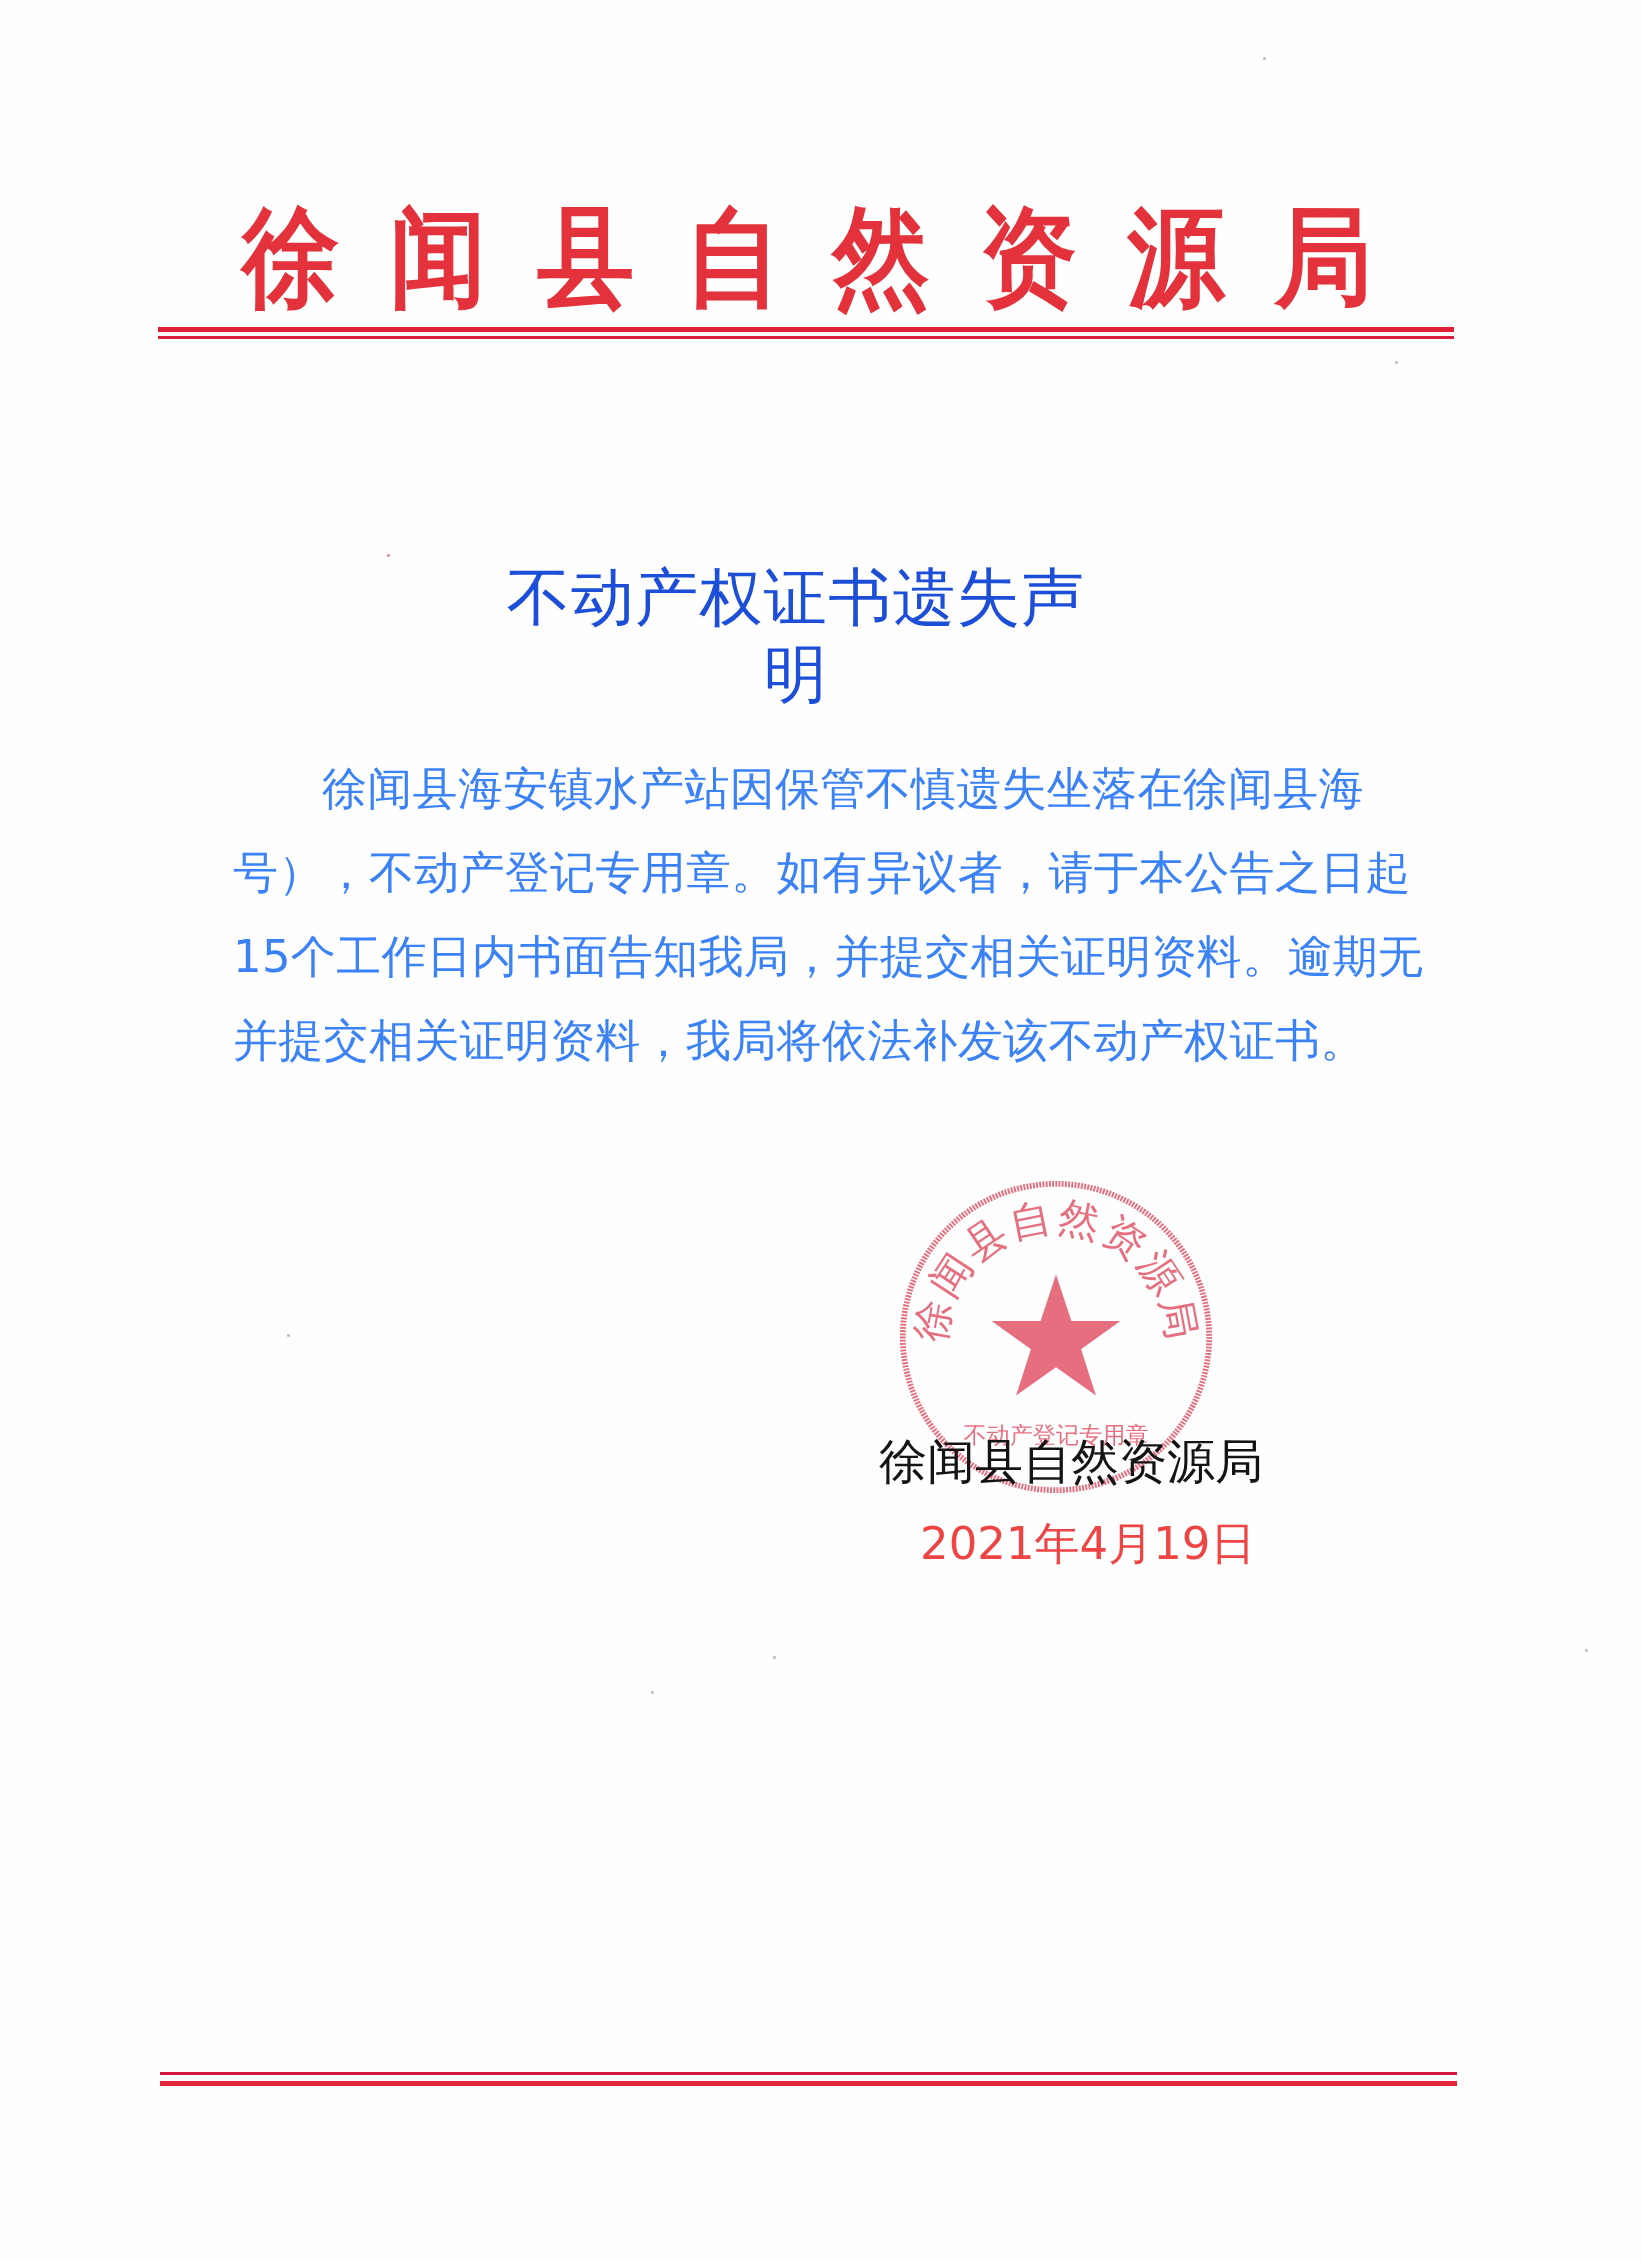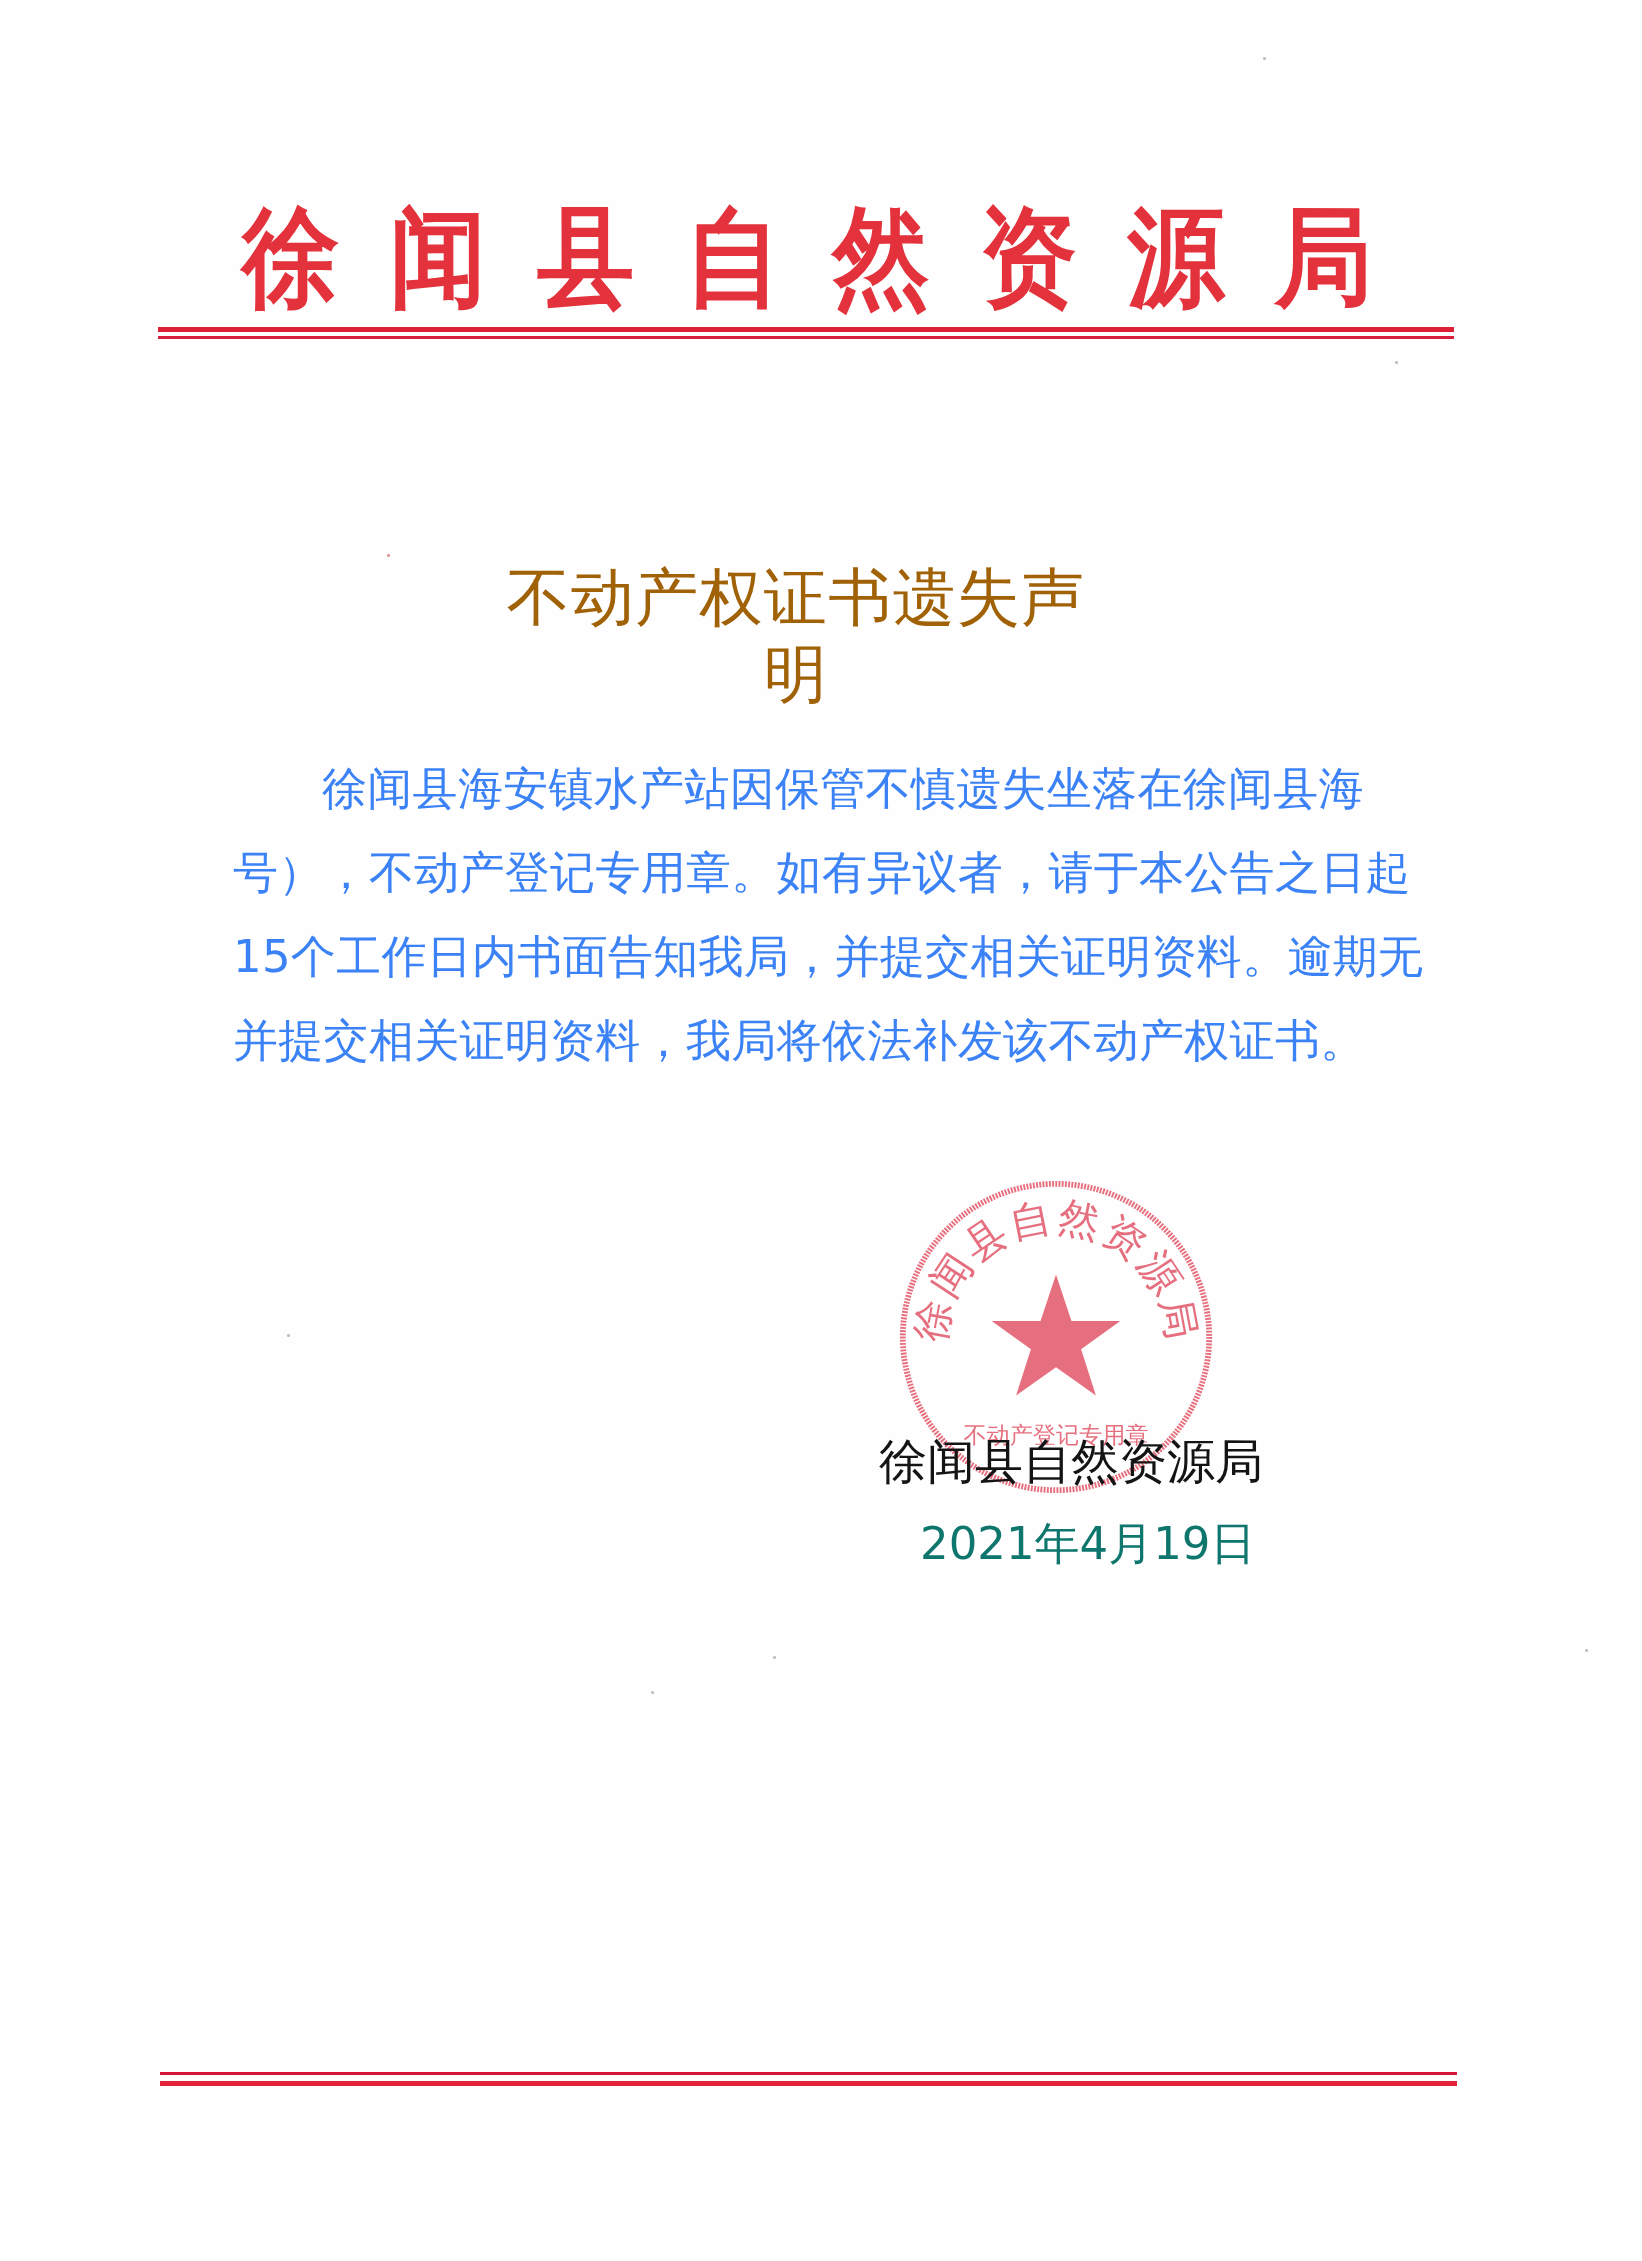--- a/index.html
+++ b/index.html
@@ -61,21 +61,21 @@
 
   
   .doc-title {
     position: absolute;
     left: 490px;
     top: 559px;
     width: 612px;
     text-align: center;
     font-size: 63px;
     line-height: 77px;
-    color: #a16207;
+    color: #1d4ed8;
     letter-spacing: 1.3px;
   }
 
   
   .body-block {
     position: absolute;
     left: 233px;
     top: 747px;
     width: 1124px;
   }
@@ -111,21 +111,21 @@
     line-height: 62px;
     color: #141414;
     white-space: nowrap;
   }
   .signature-date {
     position: absolute;
     left: 920px;
     top: 1513px;
     font-size: 45px;
     line-height: 62px;
-    color: #0f766e;
+    color: #ef4444;
     white-space: nowrap;
   }
 
   
   .rule-bot-thin {
     position: absolute;
     left: 160px; width: 1297px;
     top: 2072px; height: 3.2px;
     background: #d4163a;
   }

